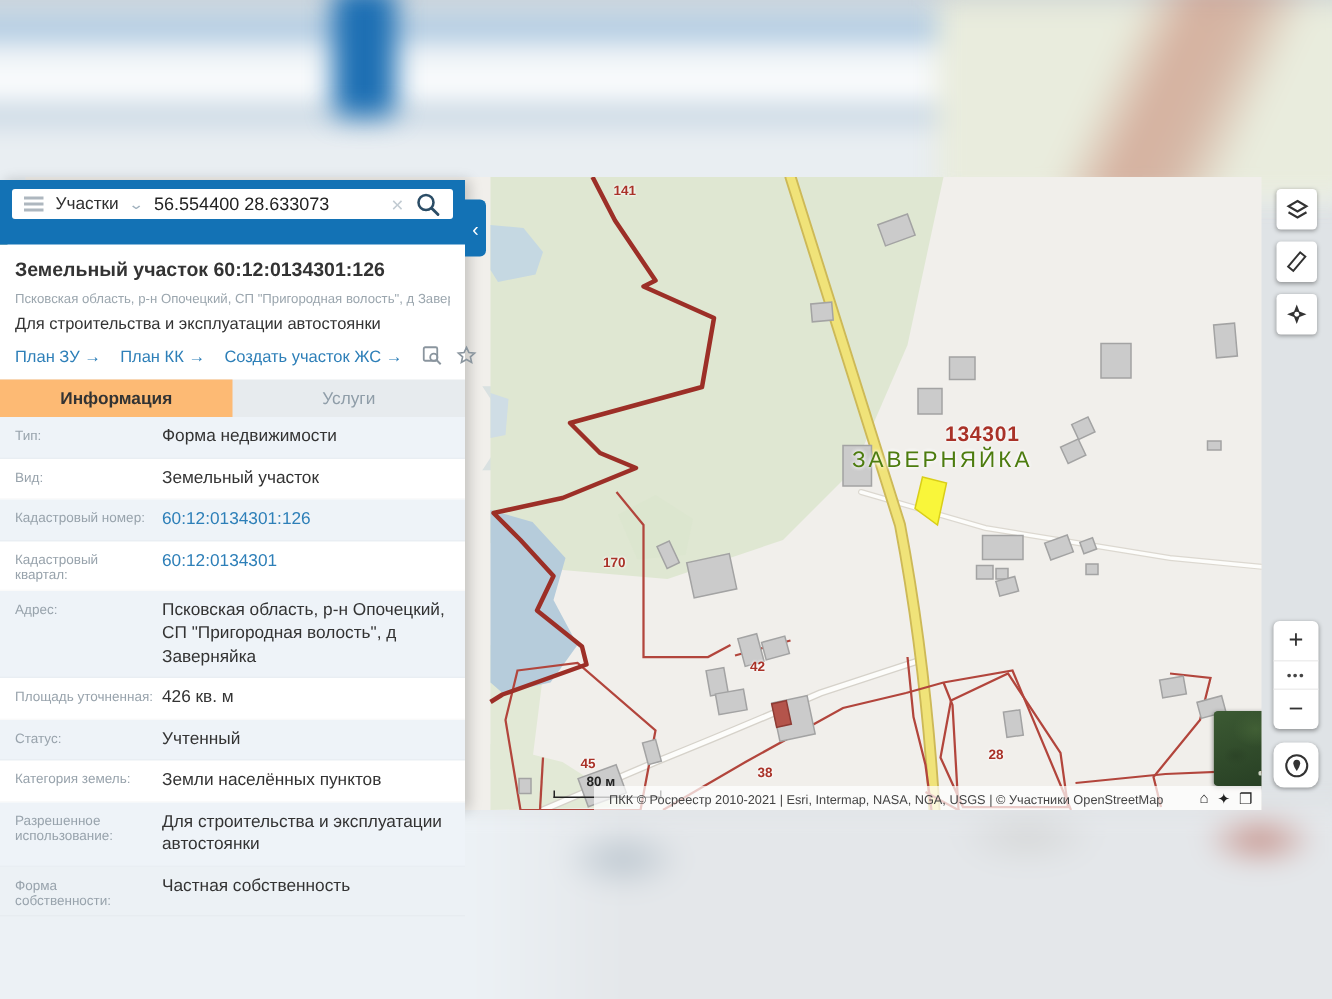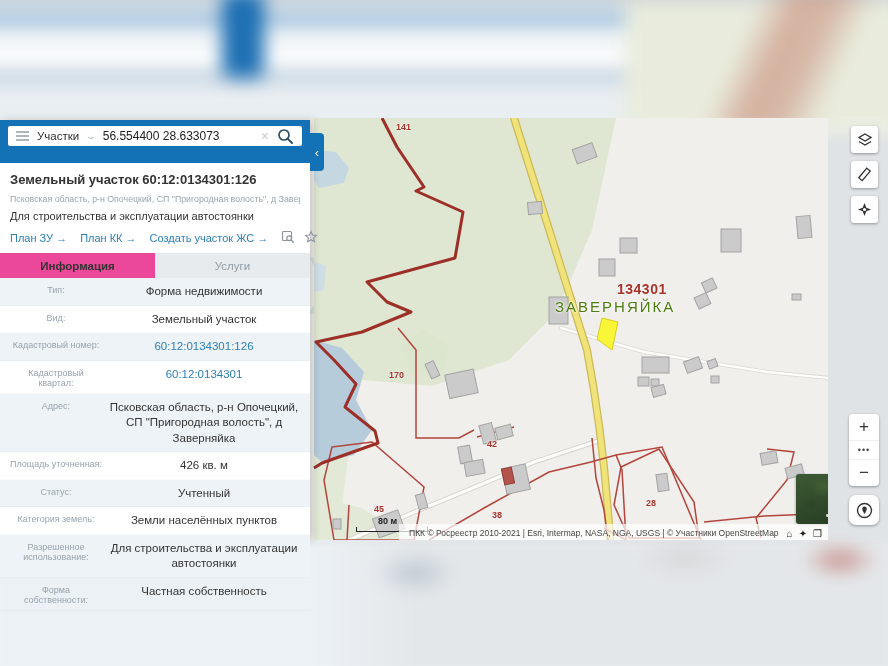--- a/index.html
+++ b/index.html
@@ -25,38 +25,38 @@
   .bg-bottom { position:absolute; left:-15px; top:538px; width:918px; height:145px;
     filter:blur(8px);
     background:
       radial-gradient(60px 30px at 430px 35px, rgba(138,158,174,.45), transparent 70%),
       radial-gradient(55px 26px at 855px 22px, rgba(176,84,69,.6), transparent 70%),
       radial-gradient(70px 30px at 700px 20px, rgba(200,200,198,.5), transparent 70%),
       linear-gradient(90deg,#ecf1f5 0 330px,#e4e7ea 430px 100%);
   }
 
   
-  .map { position:absolute; left:4px; top:118px; width:824px; height:422px;
+  .map { position:absolute; left:17px; top:118px; width:824px; height:422px;
          background:#f1efeb; overflow:hidden; }
   .map svg { position:absolute; left:0; top:0; }
   .big-chevron { position:absolute; left:296px; top:130px; font-size:56px; color:rgba(205,216,219,.65); }
   .map-label { position:absolute; white-space:nowrap; }
   .ml-small { color:#a93228; font-size:9px; font-weight:bold;
               text-shadow:0 0 2px #fff,0 0 2px #fff; }
   .ml-big   { color:#a93228; font-size:14px; font-weight:bold; letter-spacing:.5px;
               text-shadow:0 0 2px #fff,0 0 2px #fff; }
   .ml-town  { color:#4d7c0f; font-size:15px; letter-spacing:2px;
               text-shadow:0 0 3px #fff,0 0 3px #fff; }
   .scalebar { position:absolute; left:352px; top:398px; width:72px; }
   .scalebar .txt { font-size:9px; font-weight:bold; color:#222; margin-left:22px; }
   .scalebar .bar { height:5px; border-left:1.5px solid #222; border-right:1.5px solid #222;
                    border-bottom:1.5px solid #222; margin-top:1px; }
   .attrib { position:absolute; right:0; top:406px; height:16px; padding:2px 6px 0 10px;
             background:rgba(255,255,255,.72); font-size:8.5px; color:#454545;
-            display:flex; align-items:center; gap:8px; }
+            display:flex; align-items:center; gap:24px; }
   .attrib .icons { display:flex; gap:6px; font-size:10px; color:#222; }
   .minimap { position:absolute; left:792px; top:356px; width:56px; height:50px;
     border-radius:3px; box-shadow:0 1px 3px rgba(0,0,0,.4);
     background:
       radial-gradient(14px 10px at 40px 42px, #17262e, transparent 70%),
       radial-gradient(10px 8px at 44px 20px, #577343, transparent 70%),
       radial-gradient(12px 9px at 15px 30px, #2c4427, transparent 70%),
       radial-gradient(20px 16px at 28px 12px, #415f35, transparent 75%),
       linear-gradient(160deg,#3c5a33,#2e4829 60%,#253c22); }
   .minimap .dot { position:absolute; left:30px; top:40px; width:7px; height:3px;
@@ -96,22 +96,22 @@
   .pbody { position:absolute; left:0; top:43px; width:310px; }
   .ptitle { margin:9px 10px 0; font-size:13px; font-weight:bold; color:#333; }
   .psub { margin:7px 10px 0; font-size:8.8px; color:#9ba6ae; white-space:nowrap; overflow:hidden; }
   .pusage { margin:6px 10px 0; font-size:11px; color:#333; }
   .plinks { margin:8px 10px 0; display:flex; align-items:flex-end; gap:13px; font-size:11px; }
   .plinks a { color:#2d7fb8; text-decoration:none; cursor:pointer; white-space:nowrap; }
   .plinks .ic { margin-left:auto; display:flex; gap:9px; color:#8a959e; }
   .tabs { margin-top:9px; display:flex; background:#e7ebee; height:25px; }
   .tab { flex:1; display:flex; align-items:center; justify-content:center; font-size:11.5px;
          color:#8f9da8; cursor:pointer; }
-  .tab.active { background:#ec4899; color:#333; font-weight:bold; }
-  .irow { display:flex; padding:6px 0 5px; min-height:25px; border-bottom:1px solid rgba(0,0,0,.02);text-align:center; }
+  .tab.active { background:#fdba74; color:#333; font-weight:bold; }
+  .irow { display:flex; padding:6px 0 5px; min-height:25px; border-bottom:1px solid rgba(0,0,0,.02); }
   .irow.tint { background:#eef3f8; }
   .irow .lab { width:108px; padding:1px 6px 0 10px; font-size:9px; color:#98a3ac; flex:none; }
   .irow .val { flex:1; padding-right:10px; font-size:11.5px; color:#333; line-height:1.35; }
   .irow .val.link { color:#2d7fb8; cursor:pointer; }
 </style>
 </head>
 <body>
 
 <div class="stage">
 

